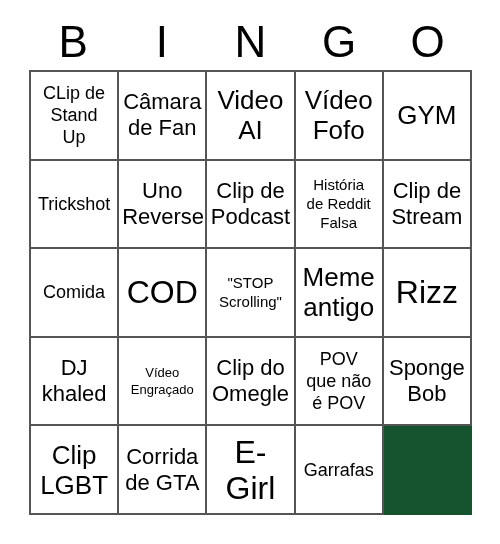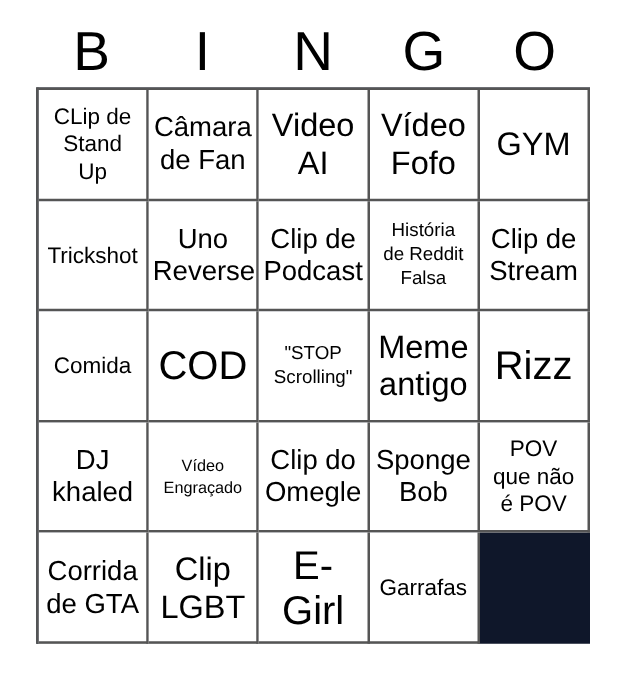--- a/index.html
+++ b/index.html
@@ -49,21 +49,21 @@
     left: 29px;
     top: 70px;
     width: 443px;
     height: 445px;
     display: grid;
     grid-template-columns: repeat(5, 1fr);
     grid-template-rows: repeat(5, 1fr);
     border-top: 2px solid #555555;
     border-left: 2px solid #555555;
     box-sizing: border-box;
-    background: #0f172a;
+    background: #14532d;
   }
 
   .bingo-cell {
     border-right: 2px solid #555555;
     border-bottom: 2px solid #555555;
     box-sizing: border-box;
     display: flex;
     align-items: center;
     justify-content: center;
     text-align: center;
@@ -170,38 +170,38 @@
       </div>
     <div class="bingo-cell">
         <span class="cell-text fs-xxs">Vídeo
 Engraçado</span>
       </div>
     <div class="bingo-cell">
         <span class="cell-text fs-md">Clip do
 Omegle</span>
       </div>
     <div class="bingo-cell">
-        <span class="cell-text fs-md">Sponge
-Bob</span>
-      </div>
-
-    <div class="bingo-cell">
         <span class="cell-text fs-sm">POV
 que não
 é POV</span>
       </div>
+
+    <div class="bingo-cell">
+        <span class="cell-text fs-md">Sponge
+Bob</span>
+      </div>
+    <div class="bingo-cell">
+        <span class="cell-text fs-lg">Clip
+LGBT</span>
+      </div>
     <div class="bingo-cell">
         <span class="cell-text fs-md">Corrida
 de GTA</span>
       </div>
     <div class="bingo-cell">
-        <span class="cell-text fs-lg">Clip
-LGBT</span>
-      </div>
-    <div class="bingo-cell">
         <span class="cell-text fs-xl">E-
 Girl</span>
       </div>
     <div class="bingo-cell">
         <span class="cell-text fs-sm">Garrafas</span>
       </div>
   </div>
 
 </div>
 

